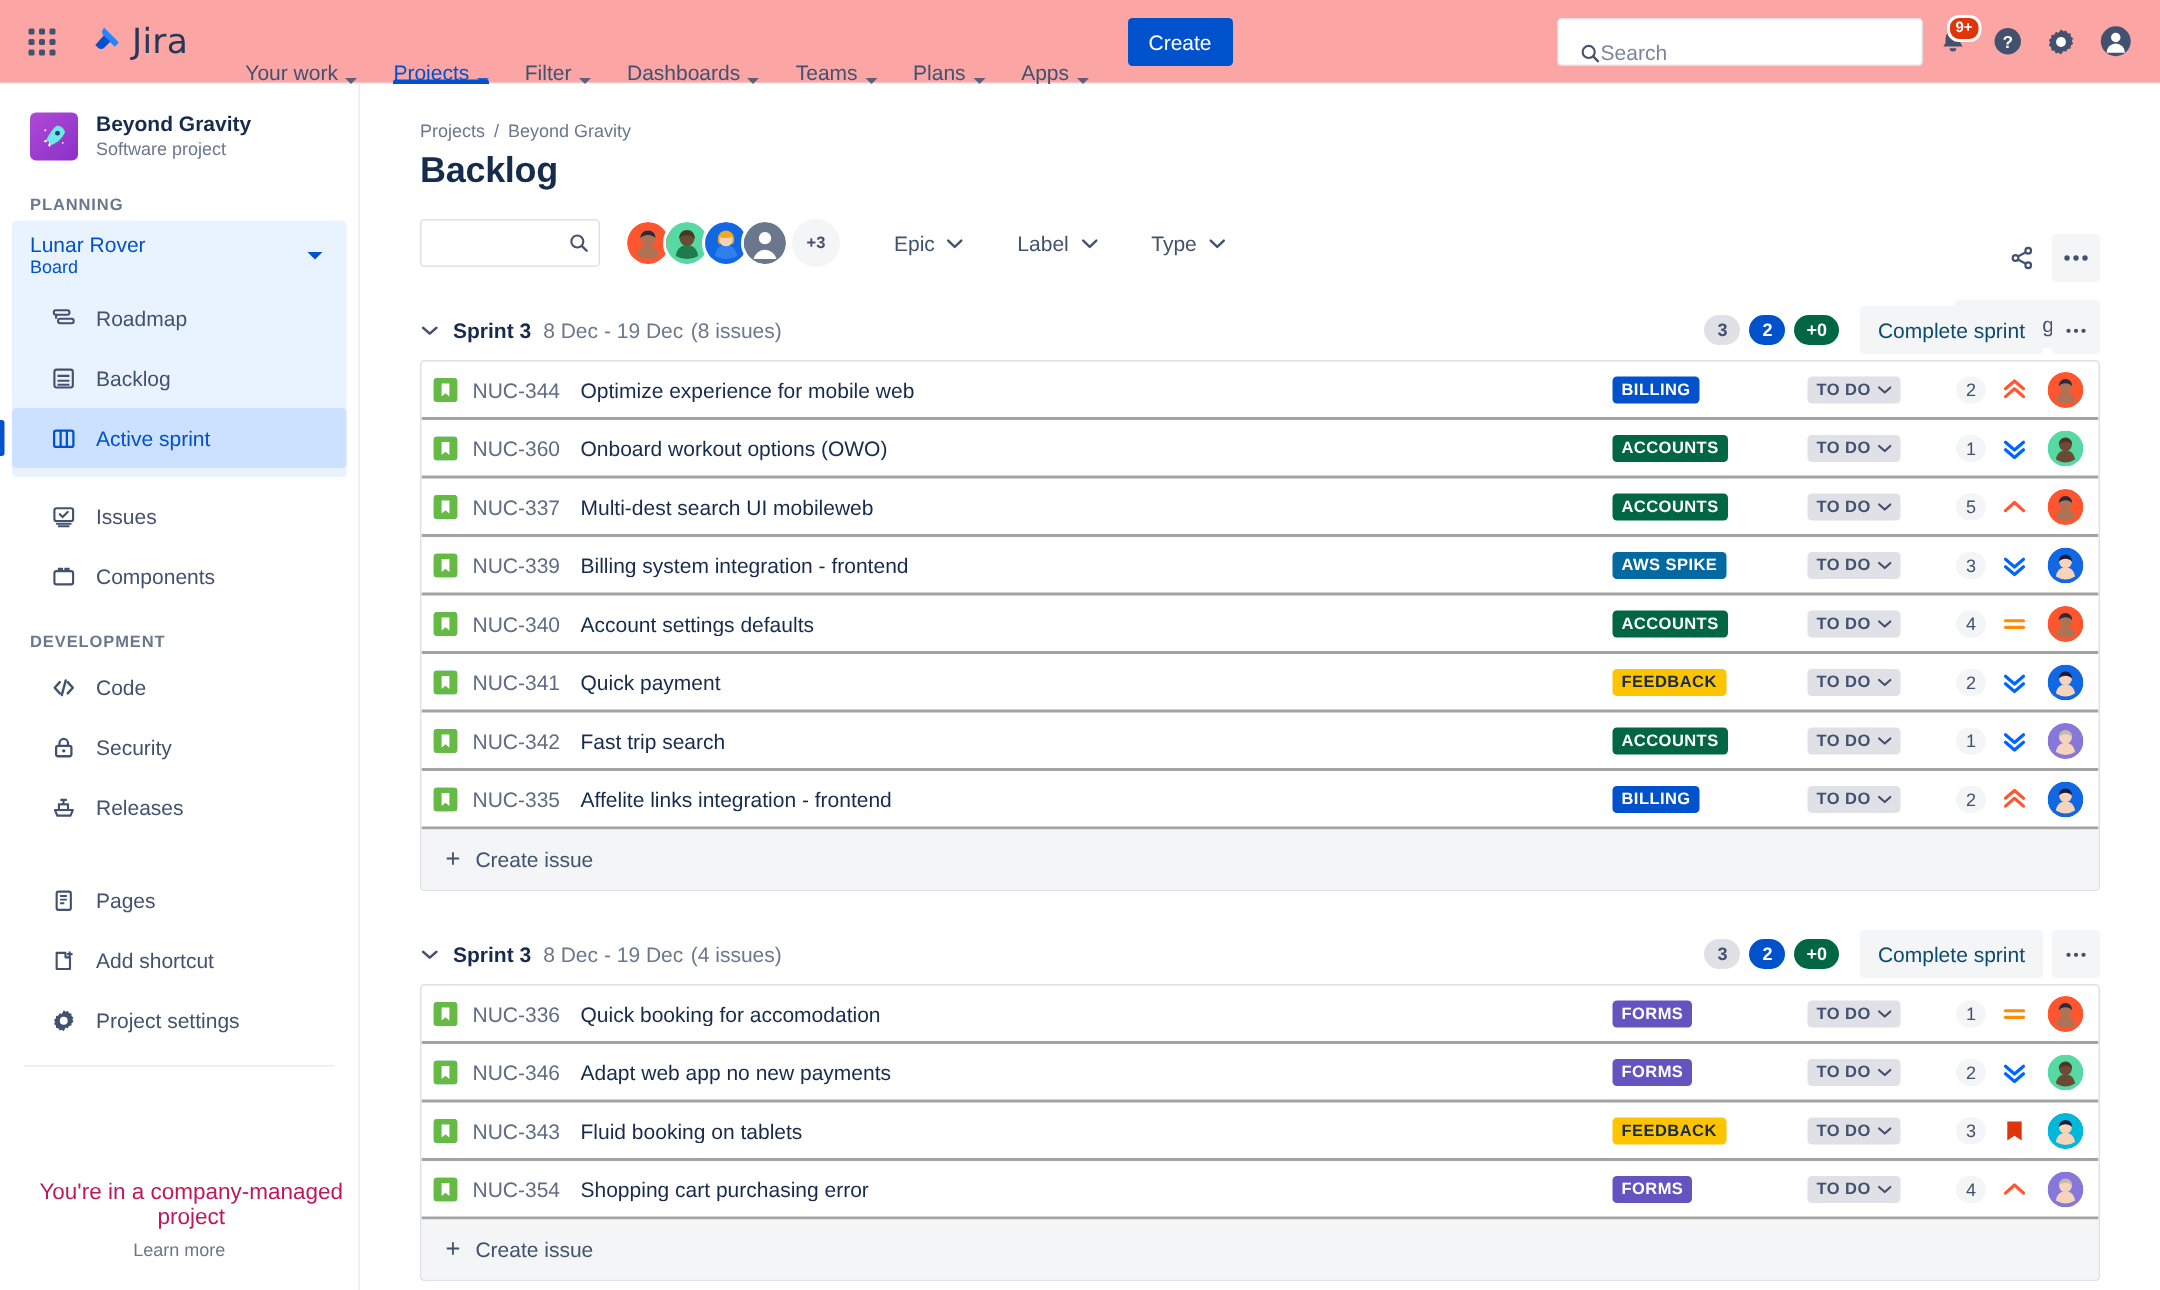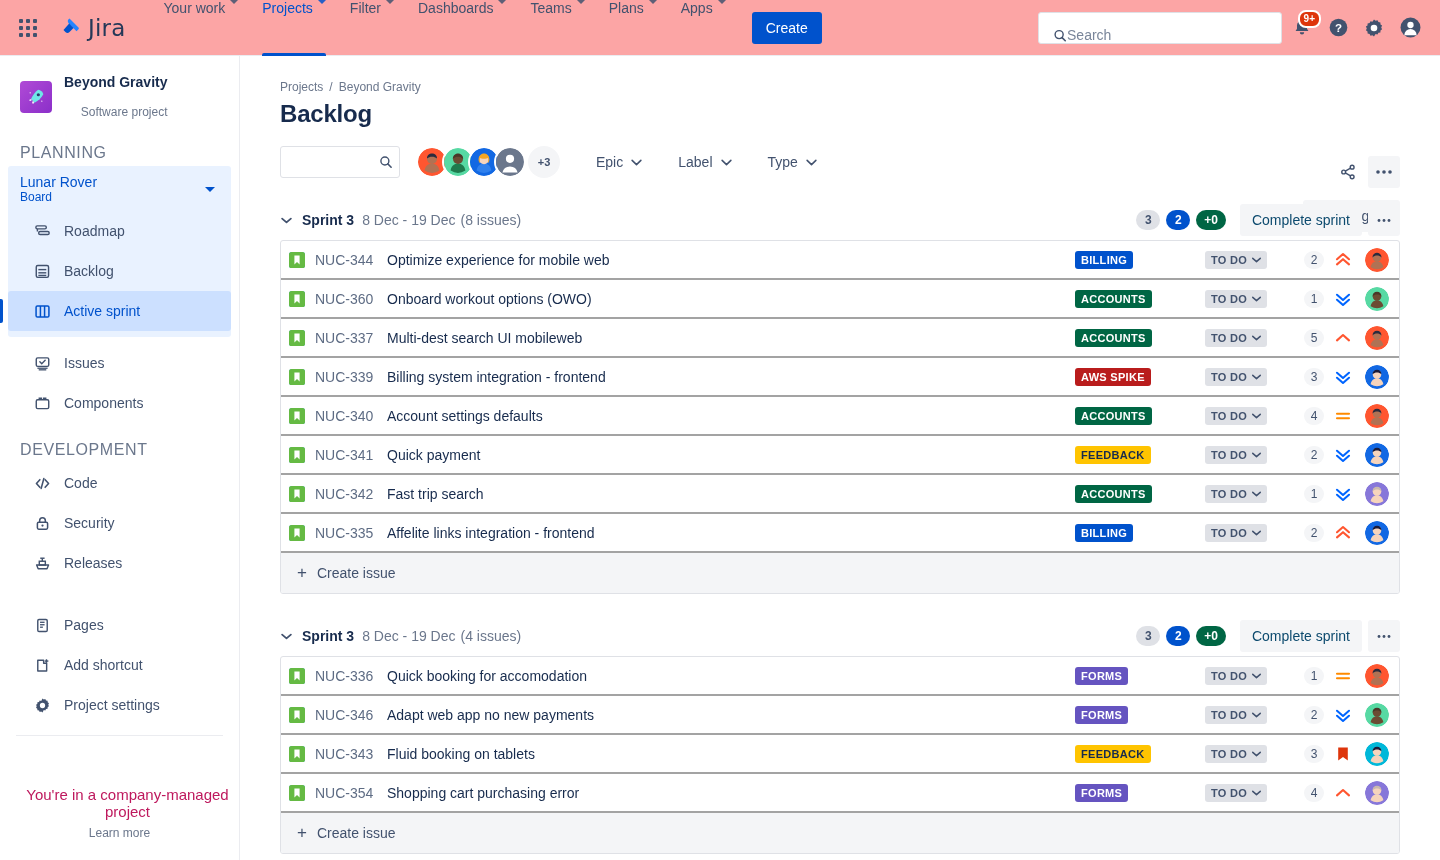--- a/index.html
+++ b/index.html
@@ -18,21 +18,21 @@
     background: #fca5a5;
     position: relative;
   }
   .appswitch { width: 32px; height: 32px; margin-left: 12px; display:flex; align-items:center; justify-content:center; border-radius:3px; cursor:pointer; }
   .grid9 { display: grid; grid-template-columns: repeat(3, 4px); grid-template-rows: repeat(3, 4px); gap: 3px; }
   .grid9 i { display:block; width:4px;height:4px;background:#42526e;border-radius:1px; }
   .brand { display:flex; align-items:center; gap:6px; margin-left:14px; cursor:pointer; }
   .brand-word { font-size: 23px; font-weight: 500; color: #253858; letter-spacing:0.2px; font-family:"DejaVu Sans", sans-serif;}
   .navitems { display:flex; align-items:center; margin-left: 26px; height:56px; }
   .navitem {
-    display:flex; align-items:flex-start; gap:5px;
+    display:flex; align-items:flex-end; gap:5px;
     padding: 0 12px; height: 56px;
     font-size: 14px; color:#42526e; cursor:pointer;
     position:relative;
   }
   .navitem.active { color:#0052cc; font-weight:500; }
   .navitem.active::after { content:""; position:absolute; left:12px; right:12px; bottom:0; height:3px; background:#0052cc; border-radius:2px 2px 0 0;}
   .caret { width:0;height:0;border-left:4px solid transparent;border-right:4px solid transparent;border-top:4px solid currentColor; opacity:.85; }
   .createbtn {
     margin-left: 14px; background:#0052cc; color:#fff; border:none;
     font-size:14px; font-weight:500; padding: 8px 14px; border-radius:3px; cursor:pointer;
@@ -63,22 +63,22 @@
     width: 240px; height:804px; background:#fff;
     border-right:1px solid #ebecf0; position:relative; flex:0 0 240px;
   }
   .proj-head { display:flex; align-items:center; gap:12px; padding: 18px 16px 6px 20px; }
   .proj-avatar {
     width:32px;height:32px;border-radius:4px; flex:0 0 32px;
     background: linear-gradient(135deg,#b04ad6 0%, #8b2fc9 100%);
     display:flex;align-items:center;justify-content:center; font-size:17px;
   }
   .proj-name { font-size:14px; font-weight:700; color:#172b4d; line-height:16px;}
-  .proj-sub { font-size:12px; color:#6b778c; line-height:16px; margin-top:14px;text-align:right;}
-  .sect-label { font-size:16px; font-weight:400; letter-spacing:.6px; color:#6b778c; padding: 18px 20px 4px 20px; }
+  .proj-sub { font-size:12px; color:#6b778c; line-height:16px; margin-top:1px;}
+  .sect-label { font-size:11px; font-weight:700; letter-spacing:.6px; color:#6b778c; padding: 18px 20px 4px 20px; }
   .navgroup { margin: 0 8px; border-radius:3px; }
   .navgroup.open { background:#e9f2ff; padding-bottom:6px; }
   .board-row { display:flex; align-items:center; justify-content:space-between; padding: 8px 10px 6px 12px; cursor:pointer; }
   .board-name { font-size:14px; font-weight:400; color:#0052cc; line-height:16px;}
   .board-sub { font-size:12px; color:#0052cc; line-height:15px;}
   .chev-d { width:0;height:0;border-left:5px solid transparent;border-right:5px solid transparent;border-top:5px solid #0052cc;margin-right:6px;}
   .s-item {
     display:flex; align-items:center; gap:12px; height:40px;
     padding-left: 24px; font-size:14px; color:#42526e; cursor:pointer; border-radius:3px;
     position:relative; margin: 0 0;
@@ -634,21 +634,21 @@
             </div>
             <div class="issue-row">
               <span class="type-icon"><svg width="16" height="16" viewBox="0 0 16 16">
                   <rect x="0" y="0" width="16" height="16" rx="2.6" fill="#4bade8"></rect>
                   <rect x="0" y="0" width="16" height="16" rx="2.6" fill="#65ba43"></rect>
                   <path d="M5.4 3.6h5.2v8.8L8 10.1l-2.6 2.3z" fill="#fff"></path>
                 </svg></span>
               <span class="issue-key">NUC-339</span>
               <span class="issue-sum">Billing system integration - frontend</span>
               <span class="lbl-cell">
-                <span class="lbl" style="background:#b91c1c;color:#ffffff">AWS SPIKE</span>
+                <span class="lbl" style="background:#0369a1;color:#ffffff">AWS SPIKE</span>
               </span>
               <span class="status-cell"><span class="status-chip">
                   <span>TO DO</span>
                   <svg width="9" height="6" viewBox="0 0 12 8">
                     <polyline points="1,1.8 6,6.2 11,1.8" fill="none" stroke="#42526e" stroke-width="2" stroke-linecap="round" stroke-linejoin="round"></polyline>
                   </svg>
                 </span></span>
               <span class="sp-pts">
                 <span class="pts">3</span>
               </span>

